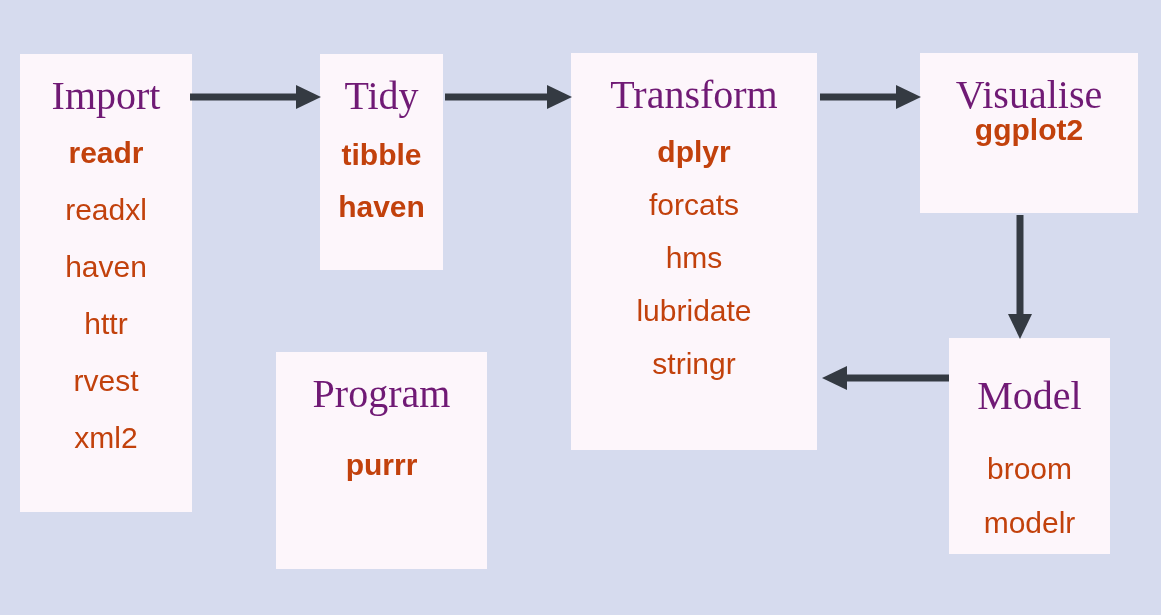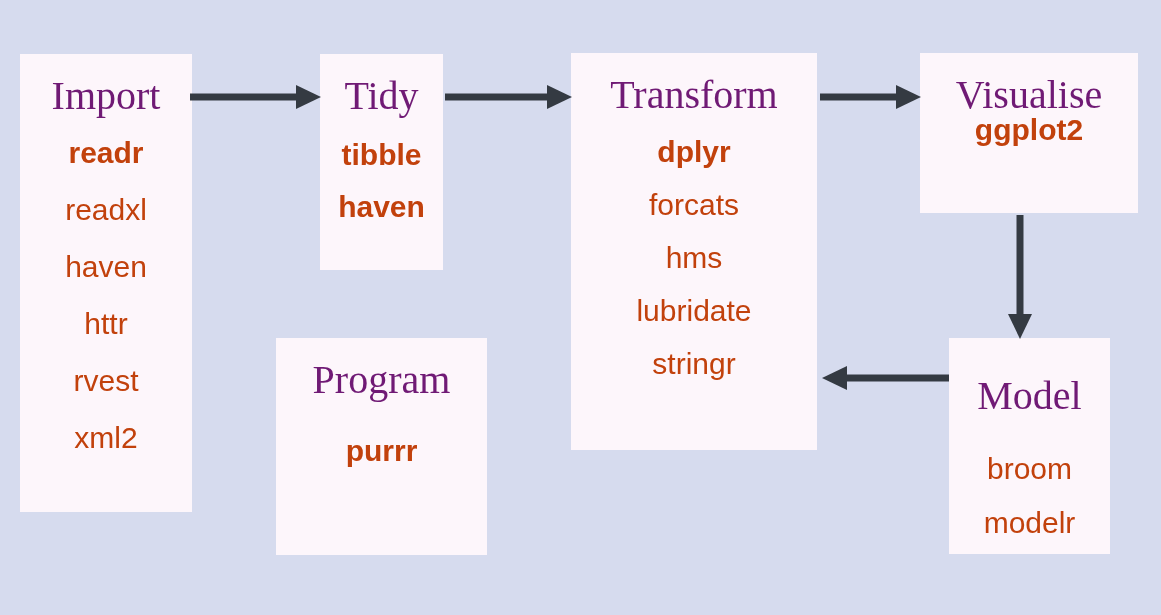--- a/index.html
+++ b/index.html
@@ -49,21 +49,21 @@
     line-height: 1;
     white-space: nowrap;
   }
   .pkg.bold { font-weight: 700; }
 
   
   #box-import    { left: 20px;  top: 54px;  width: 172px; height: 458px; padding-top: 22px; }
   #box-tidy      { left: 320px; top: 54px;  width: 123px; height: 216px; padding-top: 22px; }
   #box-transform { left: 571px; top: 53px;  width: 246px; height: 397px; padding-top: 22px; }
   #box-visualise { left: 920px; top: 53px;  width: 218px; height: 160px; padding-top: 22px; }
-  #box-program   { left: 276px; top: 338px; width: 211px; height: 217px; padding-top: 22px; }
+  #box-program   { left: 276px; top: 352px; width: 211px; height: 217px; padding-top: 22px; }
   #box-model     { left: 949px; top: 338px; width: 161px; height: 216px; padding-top: 38px; }
 
   #box-import    .pkg-list { margin-top: 22px; gap: 27px; }
   #box-tidy      .pkg-list { margin-top: 24px; gap: 22px; }
   #box-transform .pkg-list { margin-top: 22px; gap: 23px; }
   #box-visualise .pkg-list { }
   #box-program   .pkg-list { margin-top: 36px; gap: 25px; }
   #box-model     .pkg-list { margin-top: 38px; gap: 24px; }
 
   

